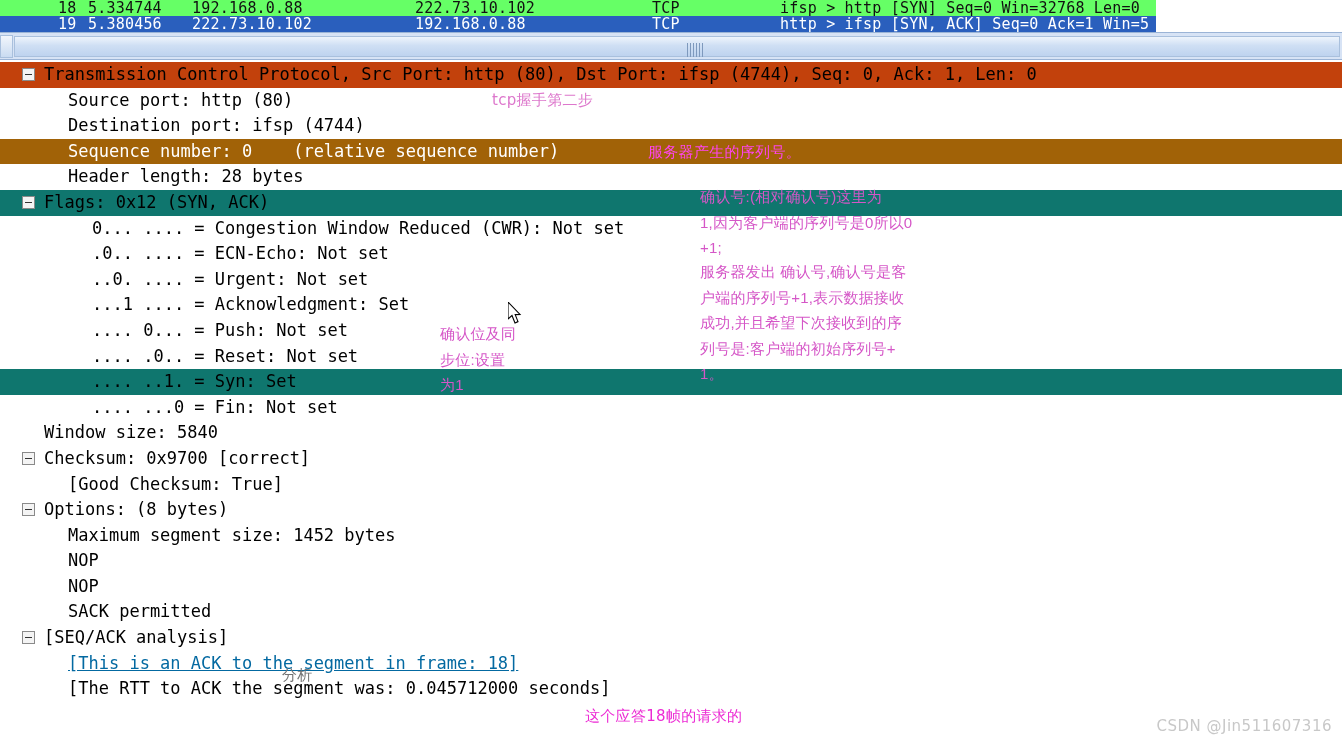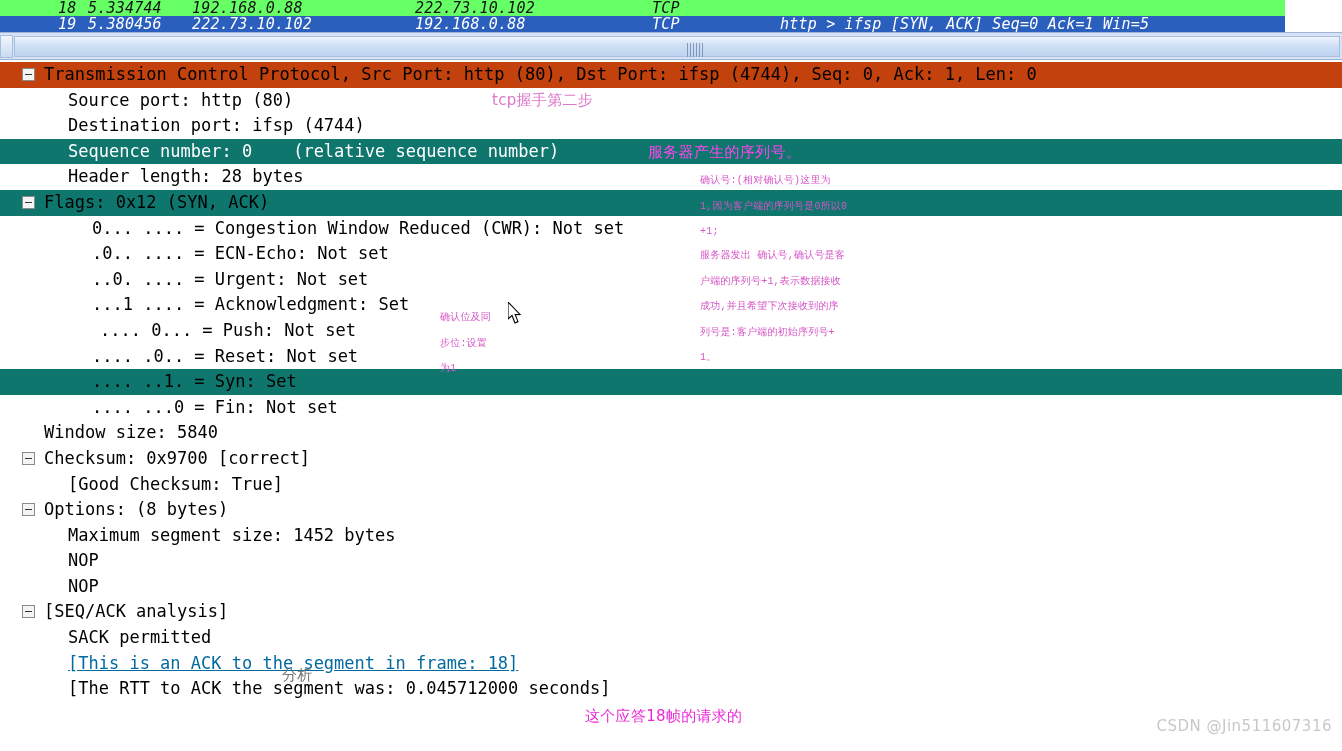--- a/index.html
+++ b/index.html
@@ -12,23 +12,22 @@
   }
   #app {
     position: relative;
     width: 1342px; height: 751px;
     background: #ffffff;
     overflow: hidden;
   }
 
   
   .packet-list {
-    position: absolute; left: 0; top: 0; width: 1285px; height: 32px;
+    position: absolute; left: 0; top: 0; width: 1156px; height: 32px;
     overflow: hidden;
-    font-style: italic;
   }
   .pkt-row {
     position: relative;
     height: 16px; line-height: 16px;
     white-space: pre;
     font-family: "DejaVu Sans Mono", "Liberation Mono", monospace;
     font-size: 15px;
     letter-spacing: 0.2px;
   }
   .pkt-row.green { background: #66ff66; color: #111111; }
@@ -94,21 +93,21 @@
     background: #f4f4f4;
   }
   .expander::before {
     content: "";
     position: absolute; left: 2px; top: 5px;
     width: 7px; height: 1px; background: #333333;
   }
   .exp-a { left: 22px; }
 
   .row-sel-blue {
-    background: #0f766e;
+    background: #a16207;
     color: #ffffff;
   }
   .row-sel-blue .tree-label { color: #ffffff; }
   .row-hl-lavender { background: #0f766e; }
   .row-hl-proto {
     background: #c2410c;
   }
 
   .link-blue {
     color: #0369a1;
@@ -126,25 +125,26 @@
     letter-spacing: 0.3px;
   }
   .anno-purple { color: #737373; }
   .anno-mag    { color: #ec2ad4; }
   .anno-lightpink { color: #dd77cc; }
   .anno-on-blue { color: #ff44ee; text-align: right; }
 
   .anno-block {
     position: absolute;
     color: #d556c7;
-    font-family: Liberation Mono, monospace;
-    font-size: 10px;
+    font-family: Liberation Sans, sans-serif;
+    font-size: 15px;
     line-height: 25.6px;
     white-space: pre-line;
     letter-spacing: 0.2px;
+    margin-top: 16px;
   }
 
   
   .cursor {
     position: absolute;
     left: 508px; top: 302px;
     width: 16px; height: 24px;
     pointer-events: none;
   }
 
@@ -167,20 +167,21 @@
 <div id="app">
 
   <div class="packet-list">
 
     <div class="pkt-row green">
       <span class="pkt-cell c-no">18</span>
       <span class="pkt-cell c-time">5.334744</span>
       <span class="pkt-cell c-src">192.168.0.88</span>
       <span class="pkt-cell c-dst">222.73.10.102</span>
       <span class="pkt-cell c-proto">TCP</span>
+      <span class="pkt-cell c-info">ifsp &gt; http [SYN] Seq=0 Win=32768 Len=0</span>
     </div>
 
     <div class="pkt-row selected">
       <span class="pkt-cell c-no">19</span>
       <span class="pkt-cell c-time">5.380456</span>
       <span class="pkt-cell c-src">222.73.10.102</span>
       <span class="pkt-cell c-dst">192.168.0.88</span>
       <span class="pkt-cell c-proto">TCP</span>
       <span class="pkt-cell c-info">http &gt; ifsp [SYN, ACK] Seq=0 Ack=1 Win=5</span>
     </div>
@@ -228,21 +229,21 @@
     <div class="tree-row">
       <span class="tree-label" style="left:92px">.0.. .... = ECN-Echo: Not set</span>
     </div>
     <div class="tree-row">
       <span class="tree-label" style="left:92px">..0. .... = Urgent: Not set</span>
     </div>
     <div class="tree-row">
       <span class="tree-label" style="left:92px">...1 .... = Acknowledgment: Set</span>
     </div>
     <div class="tree-row">
-      <span class="tree-label" style="left:100px">.... 0... = Push: Not set</span>
+      <span class="tree-label" style="left:92px">.... 0... = Push: Not set</span>
     </div>
     <div class="tree-row">
       <span class="tree-label" style="left:92px">.... .0.. = Reset: Not set</span>
     </div>
     <div class="tree-row row-hl-lavender">
       <span class="tree-label" style="left:92px">.... ..1. = Syn: Set</span>
     </div>
     <div class="tree-row">
       <span class="tree-label" style="left:92px">.... ...0 = Fin: Not set</span>
     </div>
@@ -266,26 +267,26 @@
     <div class="tree-row">
       <span class="tree-label" style="left:68px">Maximum segment size: 1452 bytes</span>
     </div>
     <div class="tree-row">
       <span class="tree-label" style="left:68px">NOP</span>
     </div>
     <div class="tree-row">
       <span class="tree-label" style="left:68px">NOP</span>
     </div>
     <div class="tree-row">
+      <span class="tree-label" style="left:68px">SACK permitted</span>
+    </div>
+
+    <div class="tree-row">
       <span class="expander exp-a"></span>
       <span class="tree-label lvl0">[SEQ/ACK analysis]</span>
-    </div>
-
-    <div class="tree-row">
-      <span class="tree-label" style="left:68px">SACK permitted</span>
     </div>
     <div class="tree-row">
       <span class="tree-label link-blue" style="left:68px">[This is an ACK to the segment in frame: 18]</span>
     </div>
     <div class="tree-row clip-bottom">
       <span class="tree-label" style="left:68px">[The RTT to ACK the segment was: 0.045712000 seconds]</span>
     </div>
   </div>
 
   <div class="anno anno-lightpink" style="left:492px; top:88px;">tcp握手第二步</div>

